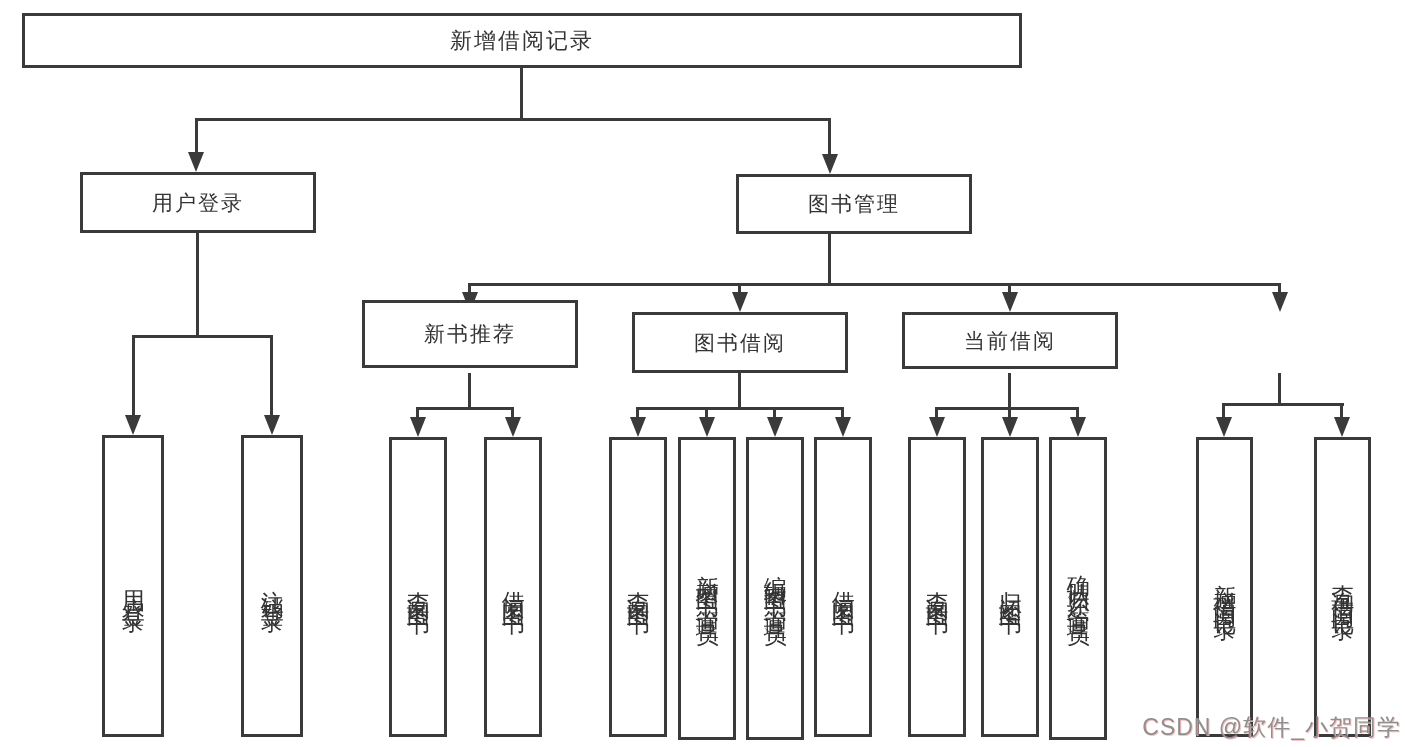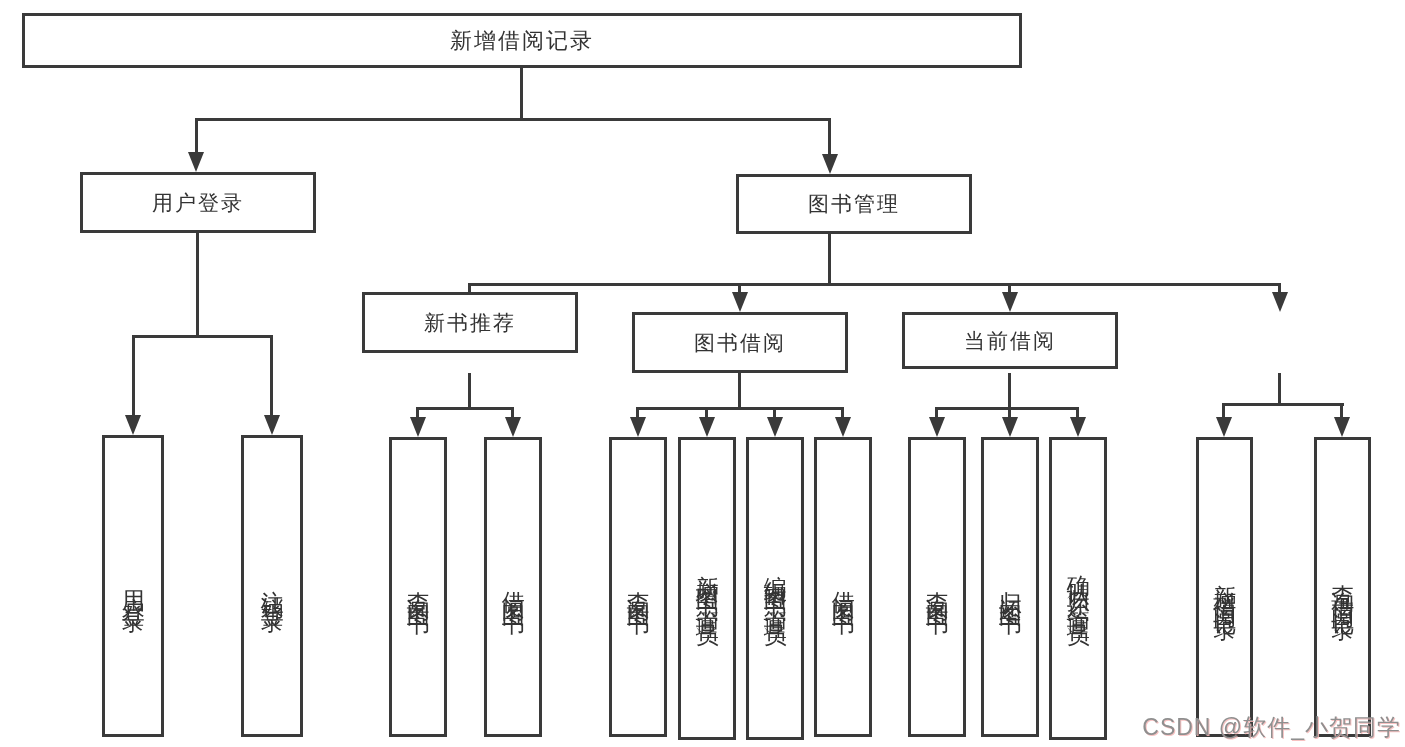--- a/index.html
+++ b/index.html
@@ -80,21 +80,21 @@
   <div class="line" style="left:468px;top:283px;width:813px;height:3px"></div>
   <div class="line" style="left:468px;top:283px;width:3px;height:14px"></div>
   <div class="arrow" style="left:462px;top:292px"></div>
   <div class="line" style="left:738px;top:283px;width:3px;height:14px"></div>
   <div class="arrow" style="left:732px;top:292px"></div>
   <div class="line" style="left:1008px;top:283px;width:3px;height:14px"></div>
   <div class="arrow" style="left:1002px;top:292px"></div>
   <div class="line" style="left:1278px;top:283px;width:3px;height:14px"></div>
   <div class="arrow" style="left:1272px;top:292px"></div>
 
-  <div class="box hbox" style="left:362px;top:292px;width:216px;height:61px">
+  <div class="box hbox" style="left:362px;top:300px;width:216px;height:68px">
     <span>新书推荐</span>
   </div>
   <div class="box hbox" style="left:632px;top:312px;width:216px;height:61px">
     <span>图书借阅</span>
   </div>
   <div class="box hbox" style="left:902px;top:312px;width:216px;height:57px">
     <span>当前借阅</span>
   </div>
 
   <div class="line" style="left:468px;top:373px;width:3px;height:37px"></div>

